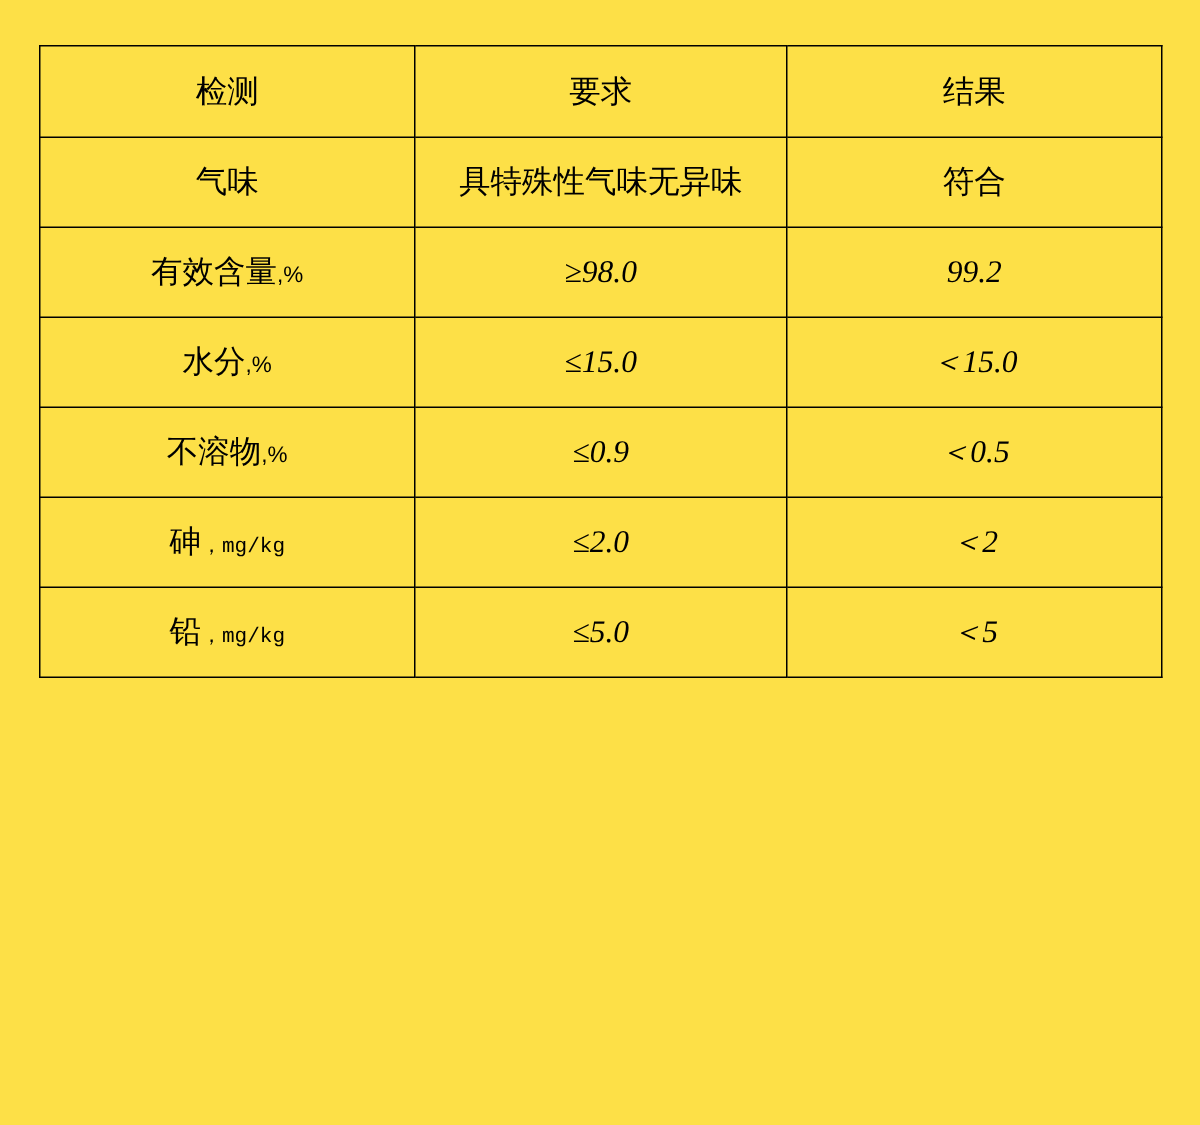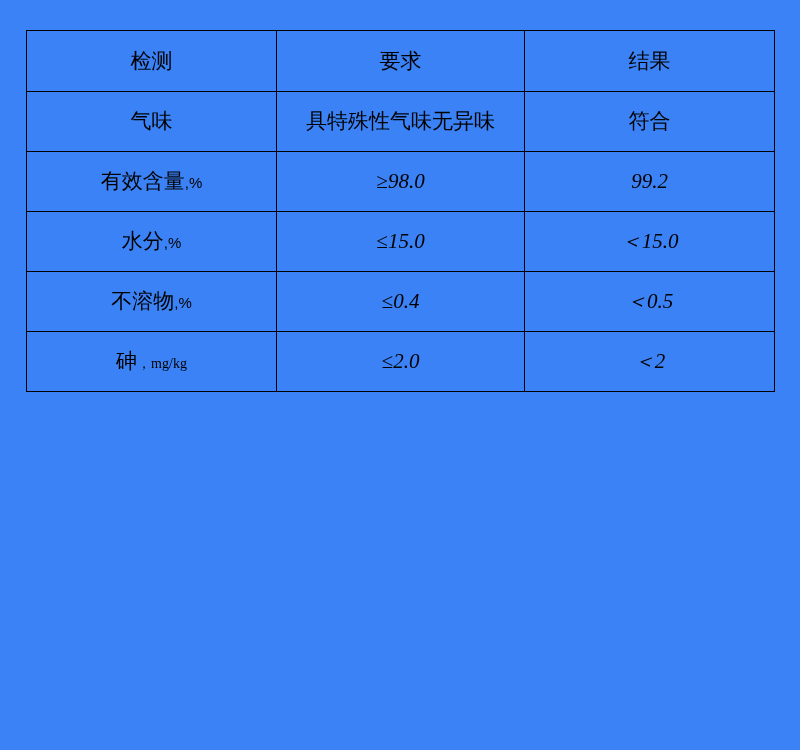--- a/index.html
+++ b/index.html
@@ -11,21 +11,21 @@
     width: 800px;
     height: 750px;
     font-family: "Liberation Serif", "DejaVu Serif", serif;
     color: #000000;
     overflow: hidden;
   }
   .page {
     position: relative;
     width: 800px;
     height: 750px;
-    background: #3b82f6;
+    background: #fde047;
   }
   .table-wrap {
     position: absolute;
     left: 26px;
     top: 30px;
     width: 748px;
   }
   table.spec {
     border-collapse: collapse;
     width: 748px;
@@ -46,21 +46,21 @@
   }
   table.spec td.hdr {
     height: 56px;
   }
   .unit {
     font-size: 15px;
     font-family: "Liberation Sans", sans-serif;
   }
   .unit-sm {
     font-size: 14px;
-    font-family: Liberation Serif, serif;
+    font-family: Liberation Mono, monospace;
     margin-top: 16px;
   }
   .num {
     font-family: "Liberation Serif", "DejaVu Serif", serif;
     font-style: italic;
   }
 </style>
 </head>
 <body>
 
@@ -94,30 +94,35 @@
         </tr>
 
         <tr>
           <td><span>水分</span><span class="unit">,%</span></td>
           <td class="num">≤15.0</td>
           <td class="num">＜15.0</td>
         </tr>
 
         <tr>
           <td><span>不溶物</span><span class="unit">,%</span></td>
-          <td class="num">≤0.4</td>
+          <td class="num">≤0.9</td>
           <td class="num">＜0.5</td>
         </tr>
 
         <tr>
           <td><span>砷</span><span class="unit-sm">，mg/kg</span></td>
           <td class="num">≤2.0</td>
           <td class="num">＜2</td>
         </tr>
 
+        <tr>
+          <td><span>铅</span><span class="unit-sm">，mg/kg</span></td>
+          <td class="num">≤5.0</td>
+          <td class="num">＜5</td>
+        </tr>
 
 
 
 
       </tbody>
     </table>
   </div>
 </div>
 
 </body></html>

